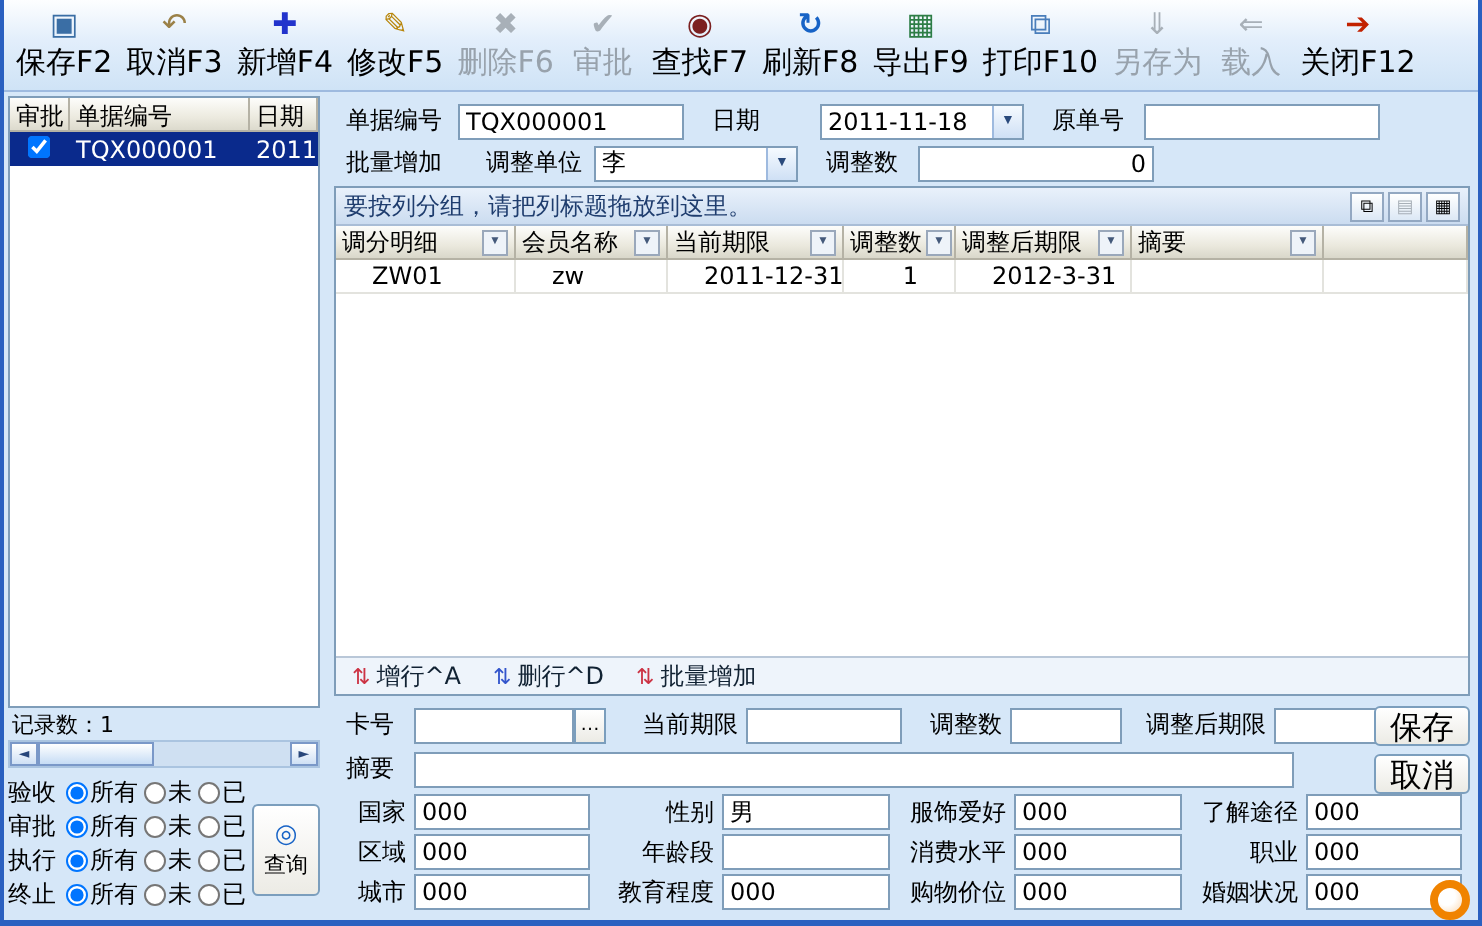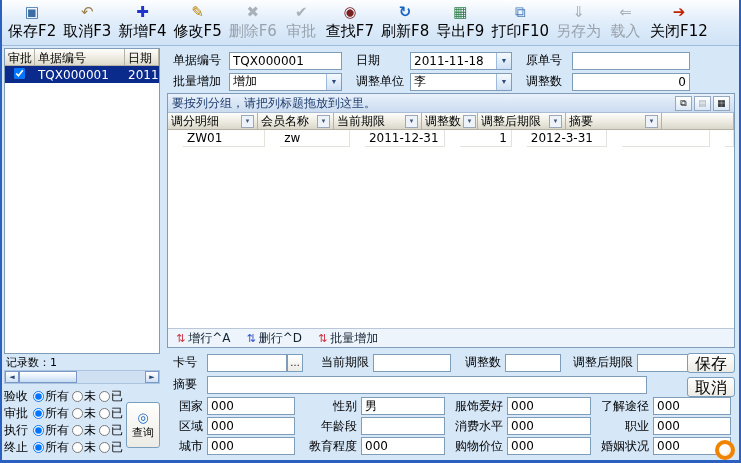--- a/index.html
+++ b/index.html
@@ -77,22 +77,22 @@
             font-size:9px; line-height:13px; cursor:pointer; }
   .grid-header { display:flex; height:17px; }
   .gh-cell { display:flex; align-items:center; padding:0 3px; gap:2px;
              background:linear-gradient(#fdfdfb,#ebe9de 60%,#d9d7ca); border-right:1px solid #b5b2a5;
              border-bottom:1px solid #b5b2a5; overflow:hidden; white-space:nowrap; }
   .gh-dd { margin-left:auto; width:13px; height:13px; border:1px solid #9aa8bb; background:#eef3f9;
            font-size:6px; color:#44597a; line-height:11px; cursor:pointer; flex:none; }
   .gc0 { width:90px; } .gc1 { width:76px; } .gc2 { width:88px; } .gc3 { width:56px; }
   .gc4 { width:88px; } .gc5 { width:96px; } .gfill { flex:1; }
   .grid-row { display:flex; height:17px; }
-  .gr-cell { padding:1px 4px; border-right:1px solid #e3e3de; border-bottom:1px solid #e3e3de;
-             white-space:nowrap; overflow:hidden;margin-left:15px; }
+  .gr-cell { padding:1px 18px; border-right:1px solid #e3e3de; border-bottom:1px solid #e3e3de;
+             white-space:nowrap; overflow:hidden; }
   .gr-cell.num { text-align:right; }
   .grid-fill { flex:1; }
   .grid-actions { height:19px; display:flex; align-items:center; gap:16px; padding:0 8px;
                   background:#eef4fb; border-top:1px solid #b9c7d8; }
   .ga-link { display:inline-flex; align-items:center; gap:3px; cursor:pointer; color:#123; text-decoration:none; }
   .ga-icon { font-size:11px; }
 
   
   .detail { height:112px; position:relative; padding:5px 4px 2px 8px; background:#d6e7f8; }
   .d-row { display:flex; align-items:center; height:19px; margin-bottom:3px; }
@@ -271,24 +271,20 @@
         <span class="fl2">日期</span>
         <span class="combo fi2">
           <input class="txt" value="2011-11-18" style="">
           <button class="dd-btn">▼</button>
         </span>
         <span class="fl3">原单号</span>
         <span class="fi3"><input class="txt" value="" style=""></span>
       </div>
       <div class="form-row">
         <span class="fl1">批量增加</span>
-        <span class="combo fi1">
-          <input class="txt" value="增加" style="">
-          <button class="dd-btn">▼</button>
-        </span>
         <span class="fl2">调整单位</span>
         <span class="combo fi2">
           <input class="txt" value="李" style="">
           <button class="dd-btn">▼</button>
         </span>
         <span class="fl3">调整数</span>
         <span class="fi3"><input class="txt num" value="0" style=""></span>
       </div>
     </div>
 

